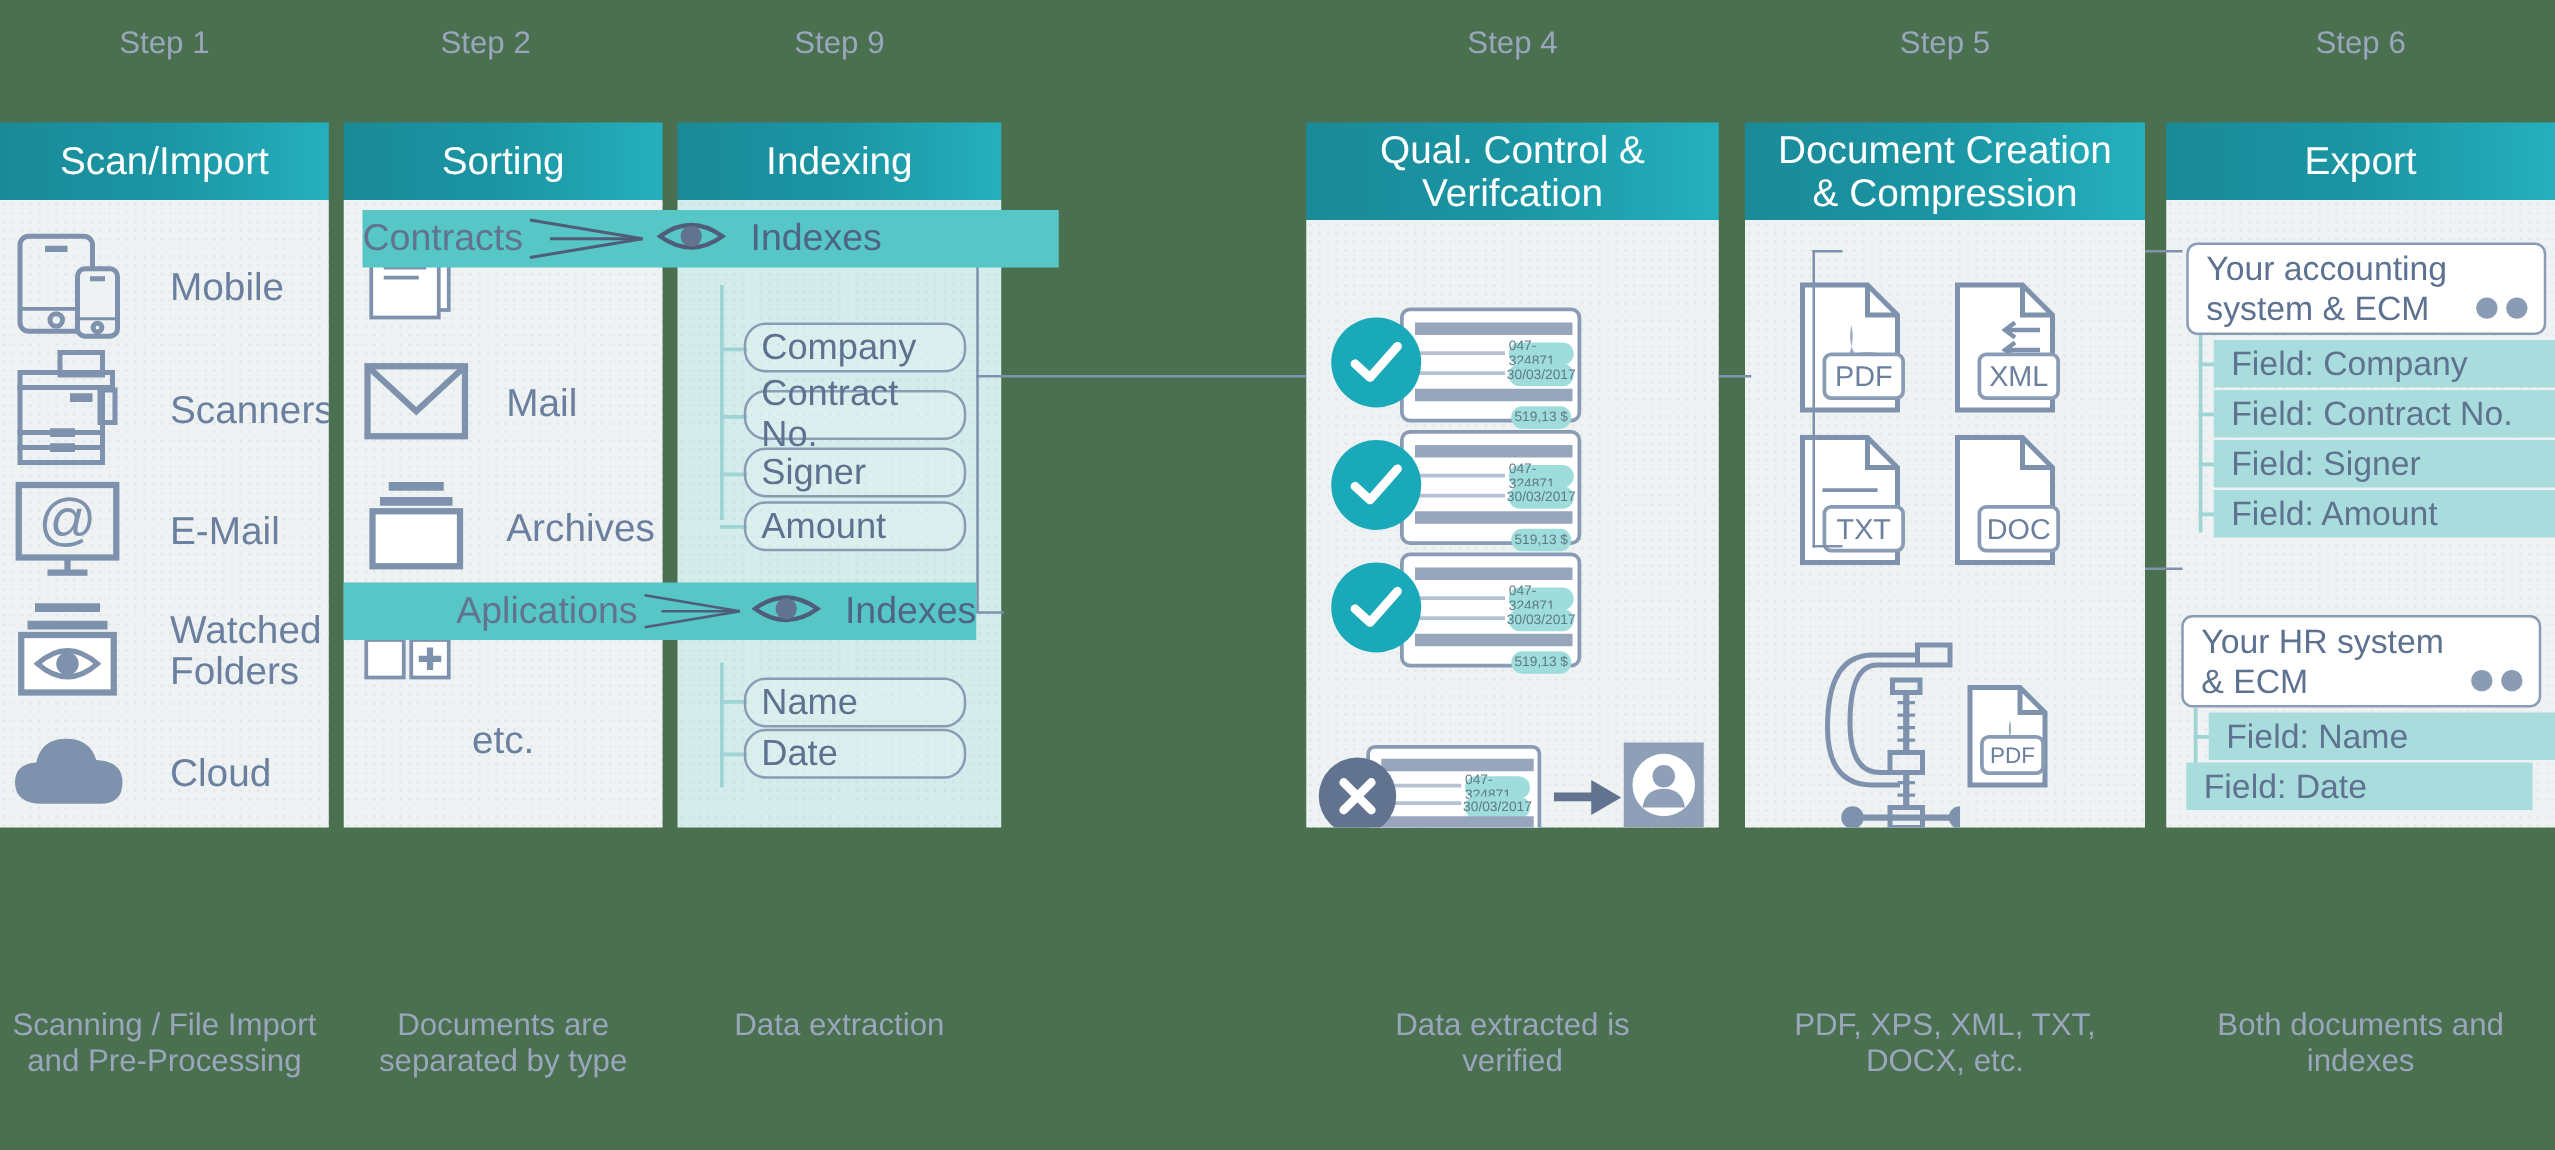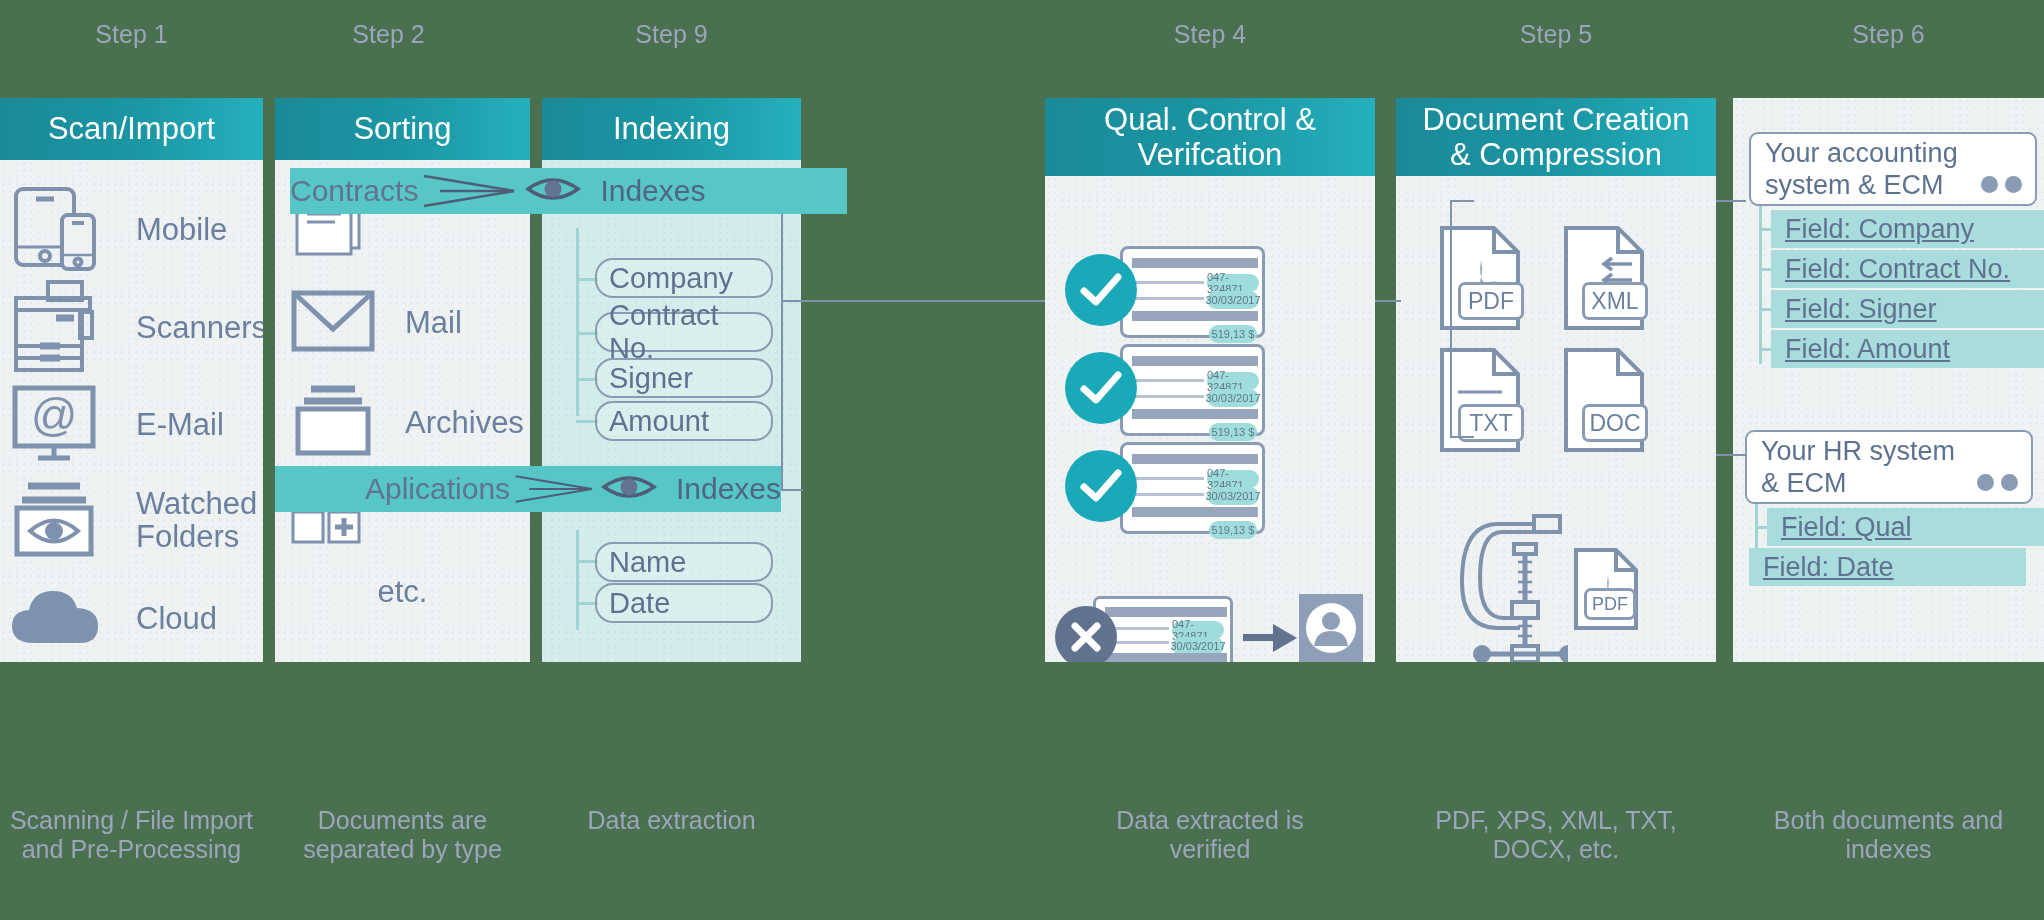--- a/index.html
+++ b/index.html
@@ -169,21 +169,20 @@
   .dots { position:absolute; display:flex; gap:7px; }
   .dots i { width:17px;height:17px;border-radius:50%;background:#8a9bb4;display:block; }
   .fieldbar {
     position:absolute;
     background:#a9dcdc;
     color:#5f7390;
     font-size:27px;
     height:38px;
     display:flex;align-items:center;
     padding-left:14px;
-    text-decoration:underline;
   }
   .tline { position:absolute; background:#9fd4d4; }
   .gline { position:absolute; background:#7e91ad; }
 </style>
 </head>
 <body>
 
 <div id="board">
 
   <div class="steplabel" style="left:0;width:263px">Step 1</div>
@@ -557,20 +556,21 @@
         </svg>
       </span>
       <span class="filetag" style="left:188px;top:412px;width:52px;height:32px;font-size:18px">PDF</span>
 
       <div class="whitebox" style="left:14px;top:508px;width:288px;height:52px">Compressed PDF files</div>
 
     </div>
   </div>
 
   <div class="col" style="left:1733px;width:311px">
+    <div class="col-head" style="height:62px">Export</div>
     <div class="col-body">
 
       <div class="syscard" style="left:16px;top:34px;width:288px;height:74px">
         <span style="display:block">
           <span>Your accounting</span><br>
           <span>system &amp; ECM</span>
         </span>
       </div>
       <div class="dots" style="left:248px;top:78px">
           <i></i>
@@ -596,21 +596,21 @@
       </div>
       <div class="dots" style="left:244px;top:376px">
           <i></i>
           <i></i>
         </div>
 
       <div class="tline" style="left:22px;top:406px;width:3px;height:78px"></div>
       <div class="tline" style="left:22px;top:428px;width:14px;height:3px"></div>
       <div class="tline" style="left:22px;top:468px;width:14px;height:3px"></div>
 
-      <div class="fieldbar" style="left:34px;top:410px;width:277px">Field: Qual</div>
+      <div class="fieldbar" style="left:34px;top:410px;width:277px">Field: Name</div>
       <div class="fieldbar" style="left:16px;top:450px;width:277px">Field: Date</div>
 
     </div>
   </div>
 
   <div class="gline" style="left:781px;top:191px;width:22px;height:2px"></div>
   <div class="gline" style="left:781px;top:489px;width:22px;height:2px"></div>
   <div class="gline" style="left:781px;top:192px;width:2px;height:298px"></div>
   <div class="gline" style="left:781px;top:300px;width:264px;height:2px"></div>
 

